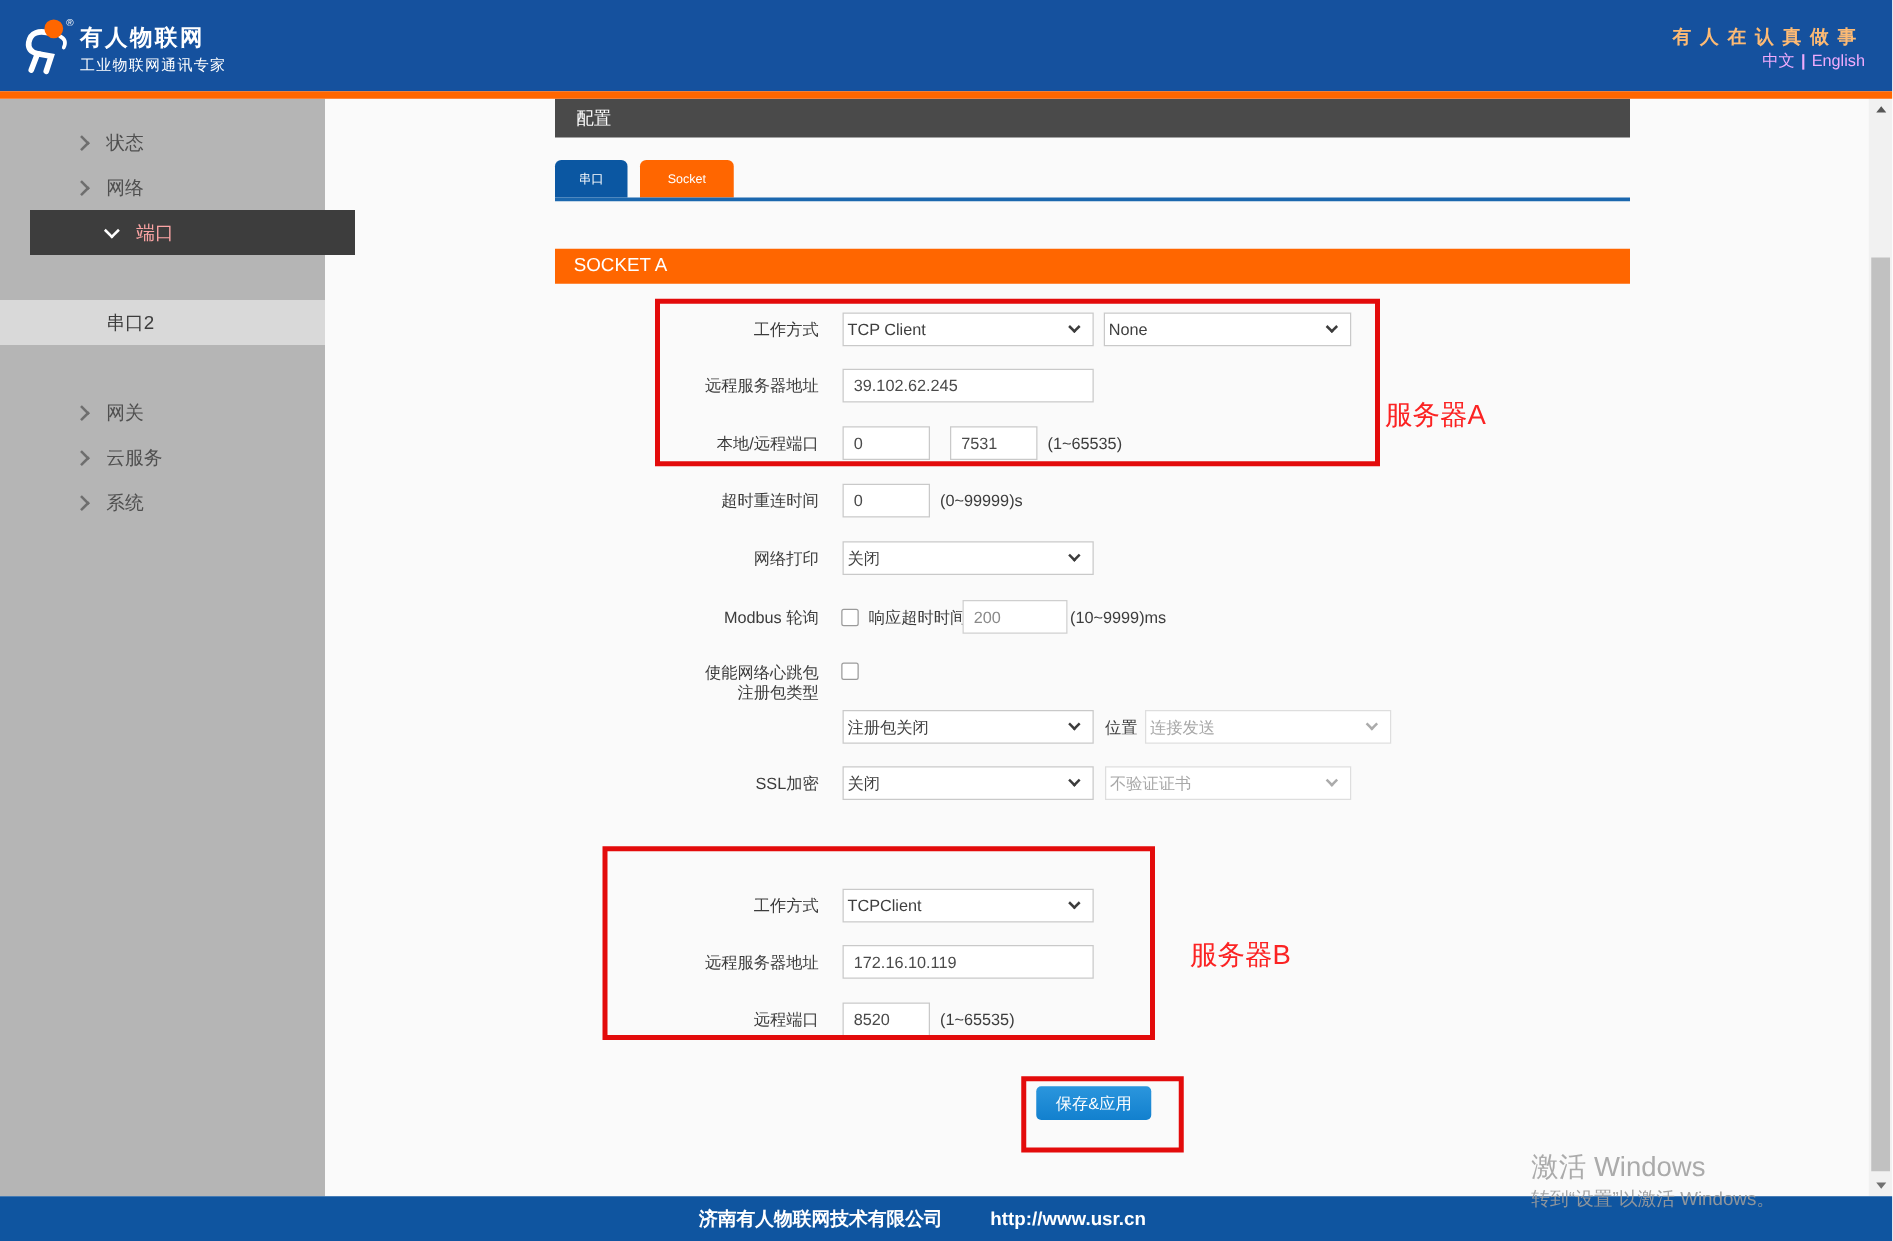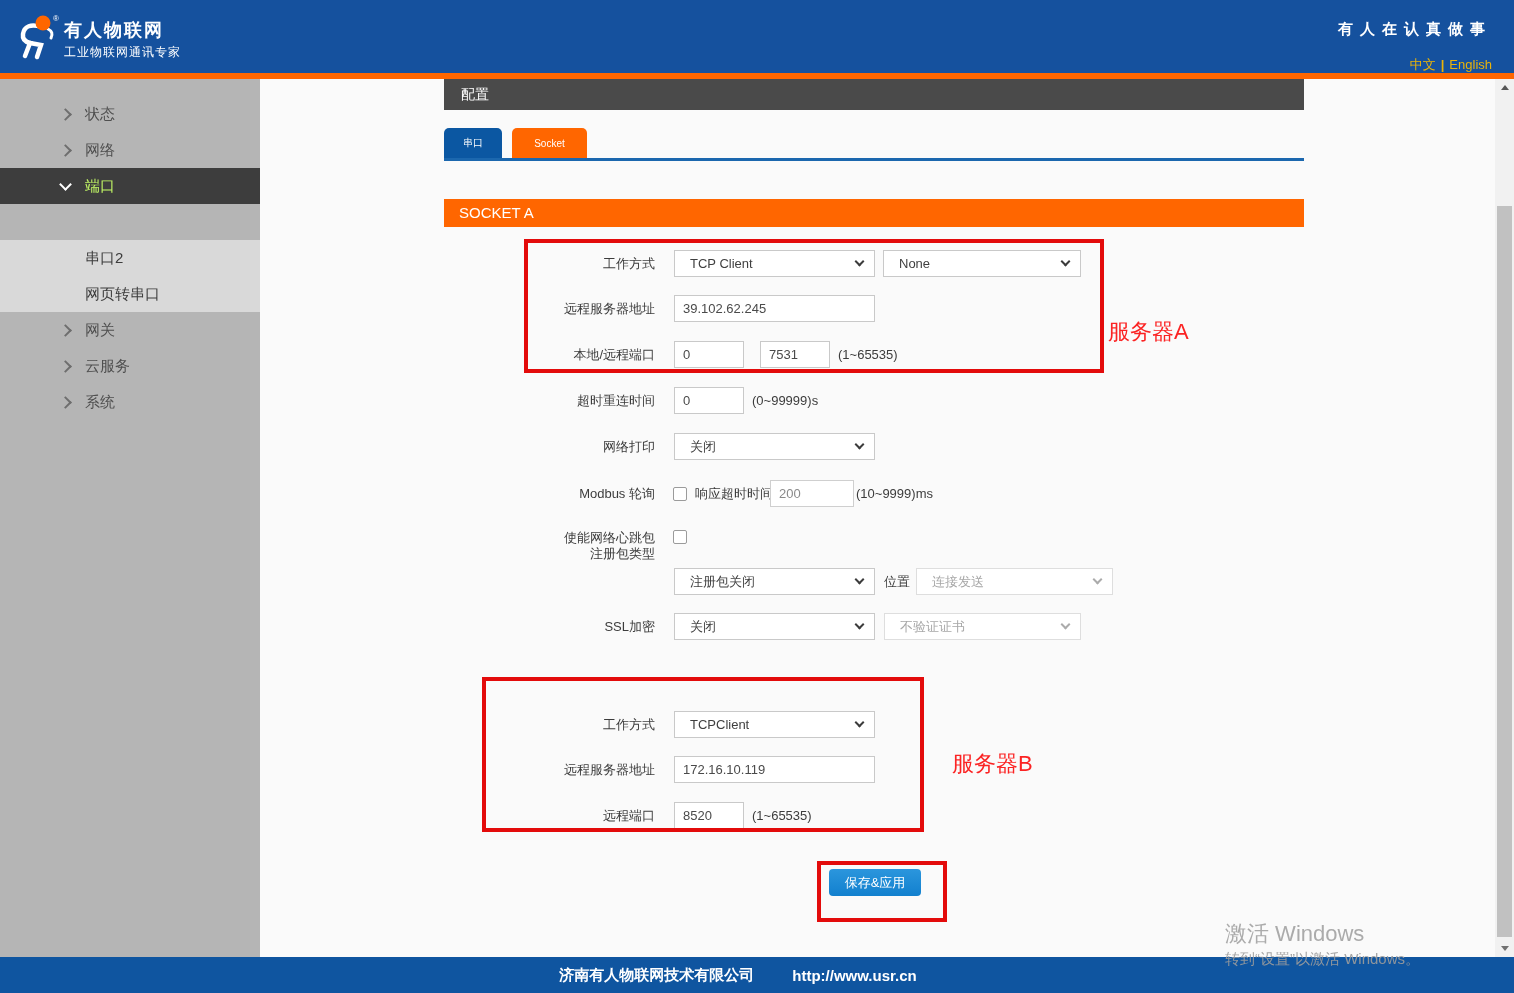--- a/index.html
+++ b/index.html
@@ -6,50 +6,50 @@
   html,body { background:#fff; }
   body { font-family:"Liberation Sans","DejaVu Sans",sans-serif; }
   .page { position:relative; width:1514px; height:993px; overflow:hidden; background:#fafafa; }
 
   
   .header { position:absolute; left:0; top:0; width:1514px; height:73px; background:#15519e; z-index:5; }
   .orange-stripe { position:absolute; left:0; top:73px; width:1514px; height:6px; background:#ff6600; z-index:5; }
   .logo-wrap { position:absolute; left:12px; top:12px; width:50px; height:50px; }
   .brand-title { position:absolute; left:64px; top:18px; color:#fff; font-size:18px; font-weight:bold; letter-spacing:2px; }
   .brand-sub { position:absolute; left:64px; top:44px; color:#fff; font-size:12px; letter-spacing:1px; }
-  .slogan { position:absolute; right:22px; top:20px; color:#ffffff; font-size:15px; font-weight:bold; letter-spacing:7px; }
-  .langbar { position:absolute; right:22px; top:56px; color:#eab308; font-size:13px;margin-left:16px; }
+  .slogan { position:absolute; right:22px; top:20px; color:#fdba74; font-size:15px; font-weight:bold; letter-spacing:7px; }
+  .langbar { position:absolute; right:22px; top:40px; color:#f0abfc; font-size:13px;margin-left:16px; }
   .langbar span { cursor:pointer; }
   .langbar .sep { margin:0 5px; font-weight:bold; }
 
   
   .sidebar { position:absolute; left:0; top:79px; width:260px; height:878px; background:#b5b5b5; z-index:2; }
   .side-item { position:absolute; left:0; width:260px; height:36px; display:flex; align-items:center; cursor:pointer; font-size:15px; color:#4f4f4f;padding-left:48px; }
   .side-item .chev { position:absolute; left:61px; width:9px; height:9px; border-right:2px solid #6e6e6e; border-bottom:2px solid #6e6e6e; }
   .chev.right { transform:rotate(-45deg); }
   .chev.down  { transform:rotate(45deg); margin-top:-4px; border-color:#fff; }
   .side-item .lbl { position:absolute; left:85px; }
-  .side-item.expanded { background:#3d3d3d; color:#bef264; }
+  .side-item.expanded { background:#3d3d3d; color:#fca5a5;margin-left:24px; }
   .side-item.sub-active { background:#fafafa; color:#333; }
   .side-item.sub { background:#d9d9d9; color:#3c3c3c; }
 
   
   .panel-title-bar { position:absolute; left:444px; top:79px; width:860px; height:31px; background:#4a4a4a; color:#fff; font-size:14px; line-height:31px; padding-left:17px; z-index:2; }
   .tab { position:absolute; top:128px; height:30px; color:#fff; font-size:10px; display:flex; align-items:center; justify-content:center; cursor:pointer; border-radius:5px 5px 0 0; z-index:2; }
   .tab-serial { left:444px; width:58px; background:#0b57a2; }
   .tab-socket { left:512px; width:75px; background:#ff6600; }
   .tab-underline { position:absolute; left:444px; top:158px; width:860px; height:3px; background:#1b67ae; z-index:2; }
 
   .section-bar { position:absolute; left:444px; width:860px; height:28px; background:#ff6600; color:#fff; font-size:15px; line-height:28px; padding-left:15px; z-index:2; }
   .bar-a { top:199px; } .bar-b { top:660px; }
 
   .flabel { position:absolute; left:444px; width:211px; height:27px; line-height:27px; text-align:right; font-size:13px; color:#3c3c3c; z-index:2; }
   .finput { position:absolute; height:27px; border:1px solid #c9c9c9; background:#fff; font-size:13px; color:#4a4a4a; padding:0 8px; z-index:2; font-family:inherit; }
   .finput.dim { color:#8a8a8a; border-color:#cfcfcf; }
-  .fselect { position:absolute; height:27px; border:1px solid #c9c9c9; background:#fff; display:flex; align-items:center; justify-content:space-between; padding:0 11px 0 15px; font-size:13px; color:#3f3f3f; cursor:pointer; z-index:2; }
+  .fselect { position:absolute; height:27px; border:1px solid #c9c9c9; background:#fff; display:flex; align-items:center; justify-content:space-between; padding:0 11px 0 3px; font-size:13px; color:#3f3f3f; cursor:pointer; z-index:2; }
   .fselect .schev { width:7px; height:7px; border-right:2px solid #3c3c3c; border-bottom:2px solid #3c3c3c; transform:rotate(45deg); margin-top:-4px; }
   .fselect.disabled { color:#a8a8a8; border-color:#dedede; }
   .fselect.disabled .schev { border-color:#ababab; }
   .fhint { position:absolute; height:27px; line-height:27px; font-size:13px; color:#3c3c3c; z-index:2; }
   .fsub { position:absolute; height:27px; line-height:27px; font-size:13px; color:#3c3c3c; z-index:2; }
   .fcheck { position:absolute; width:14px; height:14px; border:1px solid #9b9b9b; border-radius:2px; background:#fff; cursor:pointer; z-index:2; }
 
   .save-btn { position:absolute; left:829px; top:869px; width:92px; height:27px; border:none; border-radius:4px; background:linear-gradient(#2b96dd,#1280ce); color:#fff; font-size:13px; cursor:pointer; z-index:2; font-family:inherit; }
 
   
@@ -110,23 +110,20 @@
       <span class="chev right"></span>
       <span class="lbl">网络</span>
     </div>
     <div class="side-item expanded" style="top:89px">
       <span class="chev down"></span>
       <span class="lbl">端口</span>
     </div>
     <div class="side-item sub" style="top:161px">
       <span class="lbl">串口2</span>
     </div>
-    <div class="side-item sub" style="top:197px">
-      <span class="lbl">网页转串口</span>
-    </div>
     <div class="side-item" style="top:233px">
       <span class="chev right"></span>
       <span class="lbl">网关</span>
     </div>
     <div class="side-item" style="top:269px">
       <span class="chev right"></span>
       <span class="lbl">云服务</span>
     </div>
     <div class="side-item" style="top:305px">
       <span class="chev right"></span>

